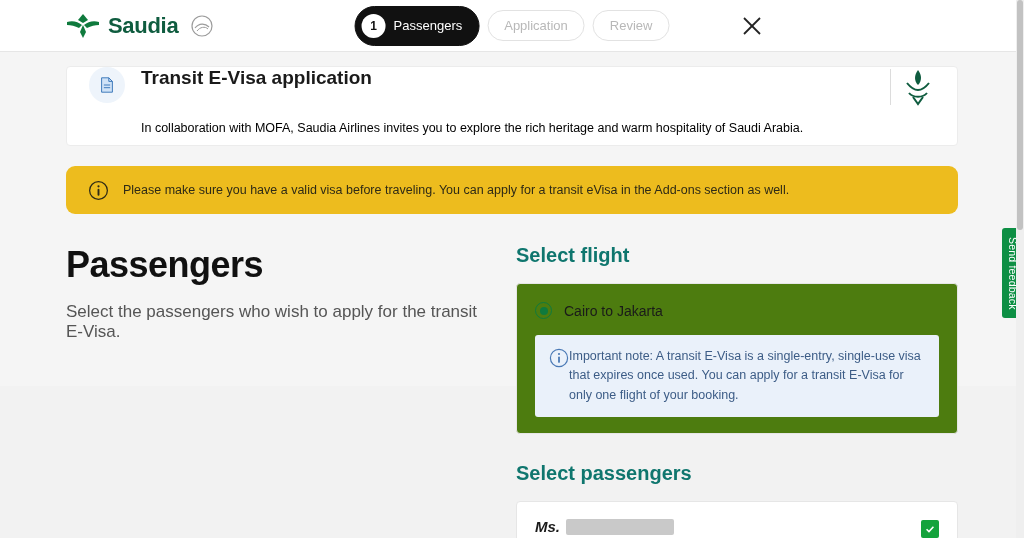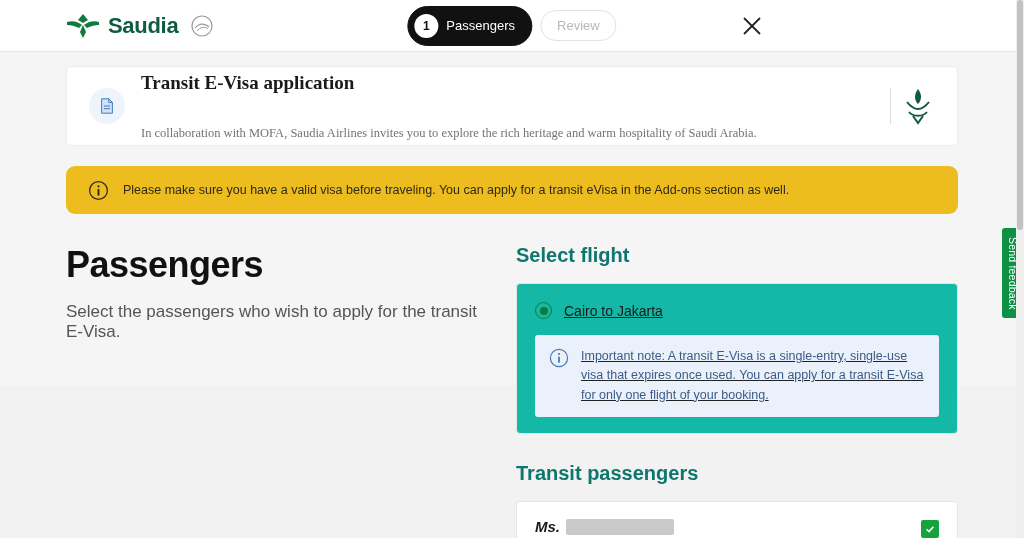--- a/index.html
+++ b/index.html
@@ -55,33 +55,32 @@
 
   
   .content { position: relative; }
 
   .card-banner {
     margin: 14px 66px 0 66px;
     background: #fff;
     border: 1px solid #ececec;
     border-radius: 4px;
     height: 80px;
-    display: flex; align-items: center;
+    display: flex; align-items: flex-start;
     padding: 0 22px;
     position: relative;
-    font-family: Liberation Serif, serif;
   }
   .doc-icon {
     width: 36px; height: 36px; border-radius: 50%;
     background: #eef4fb; display: flex; align-items: center; justify-content: center;
     margin-right: 16px; flex: none;
   }
   .banner-texts { flex: 1; }
   .banner-title { font-size: 19px; font-weight: bold; color: #1a1a1a; margin-bottom: 5px; }
-  .banner-sub { font-size: 12.5px; color: #737373; margin-top: 32px; }
+  .banner-sub { font-size: 12.5px; color: #000000; margin-top: 32px; }
   .mofa { display: flex; align-items: center; gap: 10px; }
   .mofa-ar { text-align: center; line-height: 1.15; }
   .mofa-ar .l1 { font-size: 7px; color: #4a4a4a; letter-spacing: .5px; }
   .mofa-ar .l2 { font-size: 13px; color: #2b2b2b; font-weight: bold; }
   .mofa-ar .l3 { font-size: 5.5px; color: #7a7a7a; letter-spacing: .3px; }
   .mofa-divider { width: 1px; height: 36px; background: #dcdcdc; }
   .mofa-emblem { width: 34px; height: 40px; }
 
   .alert {
     margin: 20px 66px 0 66px;
@@ -102,38 +101,37 @@
 
   h1.page-title {
     font-size: 36px; font-weight: bold; color: #111; letter-spacing: -0.5px;
     margin-bottom: 16px;
   }
   .page-sub { font-size: 17px; color: #555; }
 
   h2.sec-title { font-size: 20px; font-weight: bold; color: #0f766e; margin-bottom: 16px; }
 
   .panel {
-    background: #14b8a6; border: 1px solid #e6e6e6; border-radius: 4px;
+    background: #4d7c0f; border: 1px solid #e6e6e6; border-radius: 4px;
     padding: 18px 18px 16px 18px;
-    text-decoration: underline;
   }
   .radio-row { display: flex; align-items: center; gap: 12px; }
   .radio {
     width: 17px; height: 17px; border-radius: 50%;
     border: 1.5px solid #0f7a3d; display: flex; align-items: center; justify-content: center;
     flex: none;
   }
   .radio span { width: 8px; height: 8px; border-radius: 50%; background: #0f7a3d; display: block; }
   .radio-label { font-size: 14px; color: #1a1a1a; }
 
   .note {
     margin-top: 16px;
     background: #eaf1fa;
     border-radius: 3px;
-    display: flex; gap: 12px;
+    display: flex; 
     padding: 12px 14px;
   }
   .note-icon { width: 20px; height: 20px; flex: none; margin-top: 1px; }
   .note-text { font-size: 12.5px; line-height: 1.55; color: #3c5c86; }
 
   .pax-panel {
     background: #fff; border: 1px solid #e6e6e6; border-radius: 4px;
     padding: 16px 18px;
     margin-top: 0;
     position: relative;
@@ -193,20 +191,23 @@
         </svg>
       </span>
     </div>
 
     <div class="steps">
       <div class="step active">
         <span class="step-num">1</span>
         <span>Passengers</span>
       </div>
       <div class="step">
+        <span>Application</span>
+      </div>
+      <div class="step">
         <span>Review</span>
       </div>
     </div>
 
     <div class="close-btn">
       <svg viewBox="0 0 28 28" aria-hidden="true">
         <line x1="6" y1="6" x2="22" y2="22" stroke="#222" stroke-width="1.8"></line>
         <line x1="22" y1="6" x2="6" y2="22" stroke="#222" stroke-width="1.8"></line>
       </svg>
     </div>
@@ -273,21 +274,21 @@
               <svg viewBox="0 0 20 20" width="20" height="20" aria-hidden="true">
                 <circle cx="10" cy="10" r="8.6" fill="none" stroke="#4a79b5" stroke-width="1.2"></circle>
                 <circle cx="10" cy="6" r="1.05" fill="#4a79b5"></circle>
                 <rect x="9.1" y="8.4" width="1.8" height="6.4" rx=".9" fill="#4a79b5"></rect>
               </svg>
             </span>
             <span class="note-text">Important note: A transit E-Visa is a single-entry, single-use visa that expires once used. You can apply for a transit E-Visa for only one flight of your booking.</span>
           </div>
         </div>
 
-        <h2 class="sec-title" style="margin-top:28px;">Transit passengers</h2>
+        <h2 class="sec-title" style="margin-top:28px;">Select passengers</h2>
 
         <div class="pax-panel">
           <div class="pax-row">
             <div class="pax-main">
               <div class="pax-name">
                 <span class="pax-title-text">Ms.</span>
                 <span class="redacted"></span>
               </div>
 
             </div>

